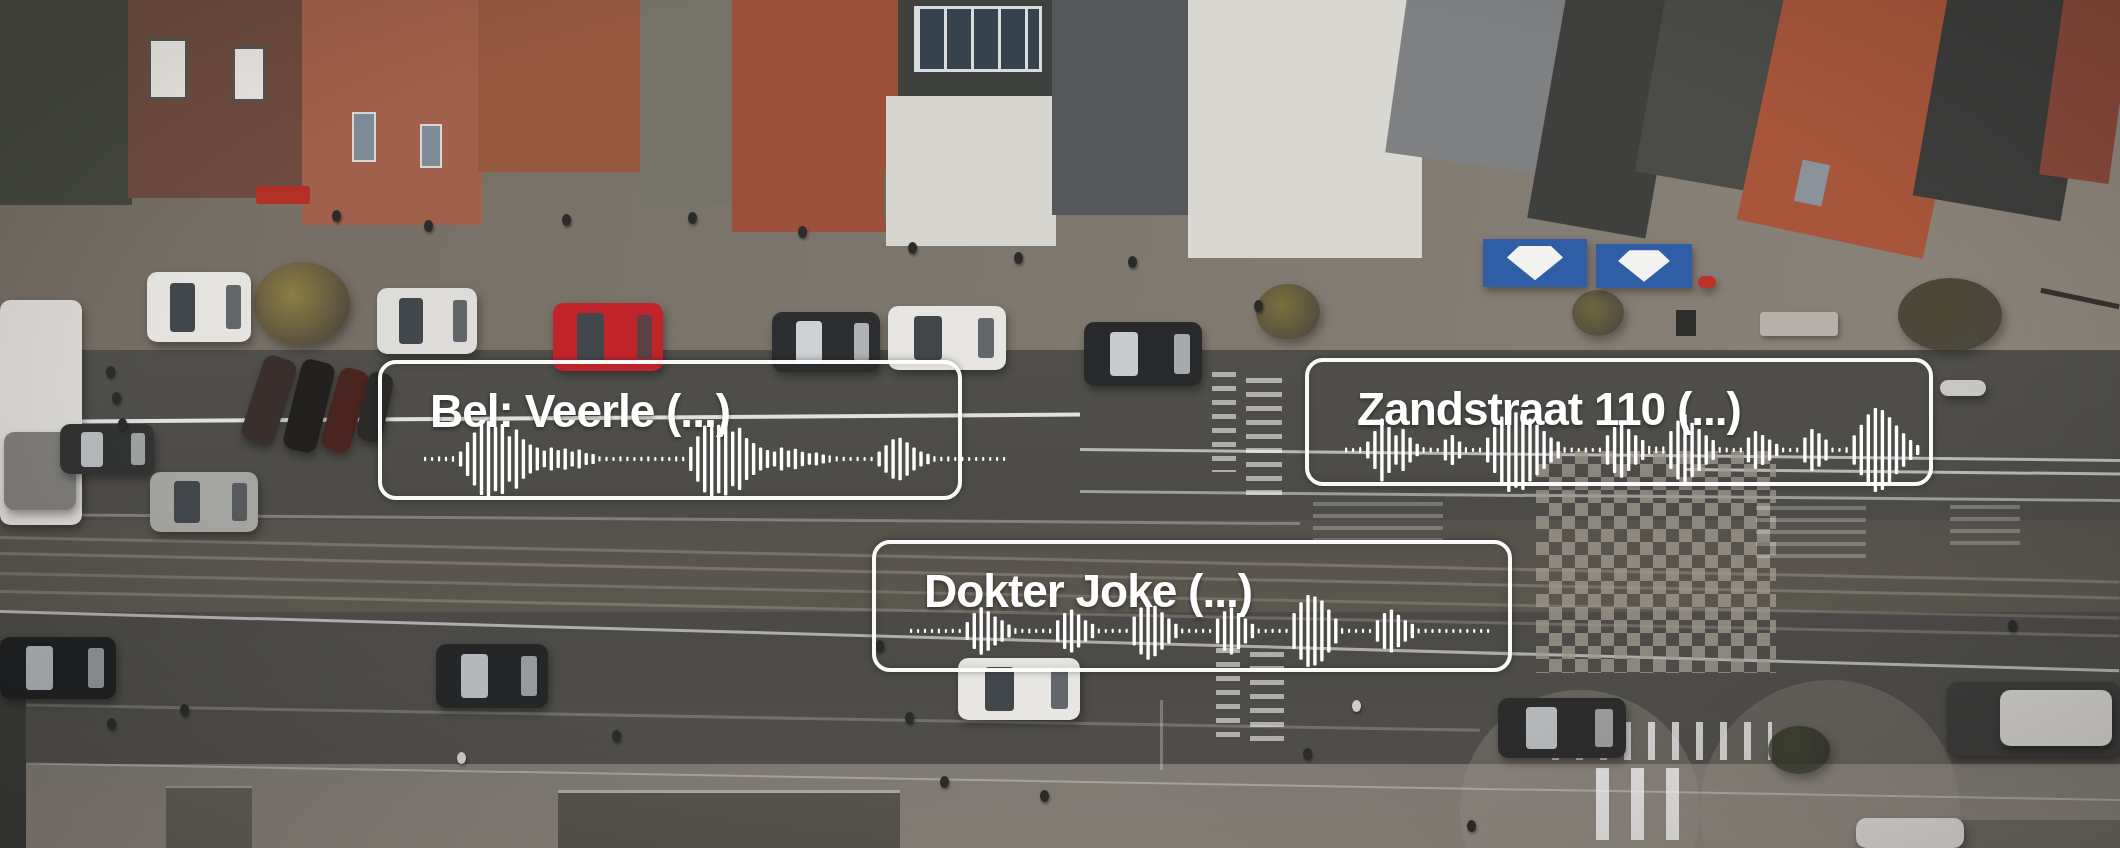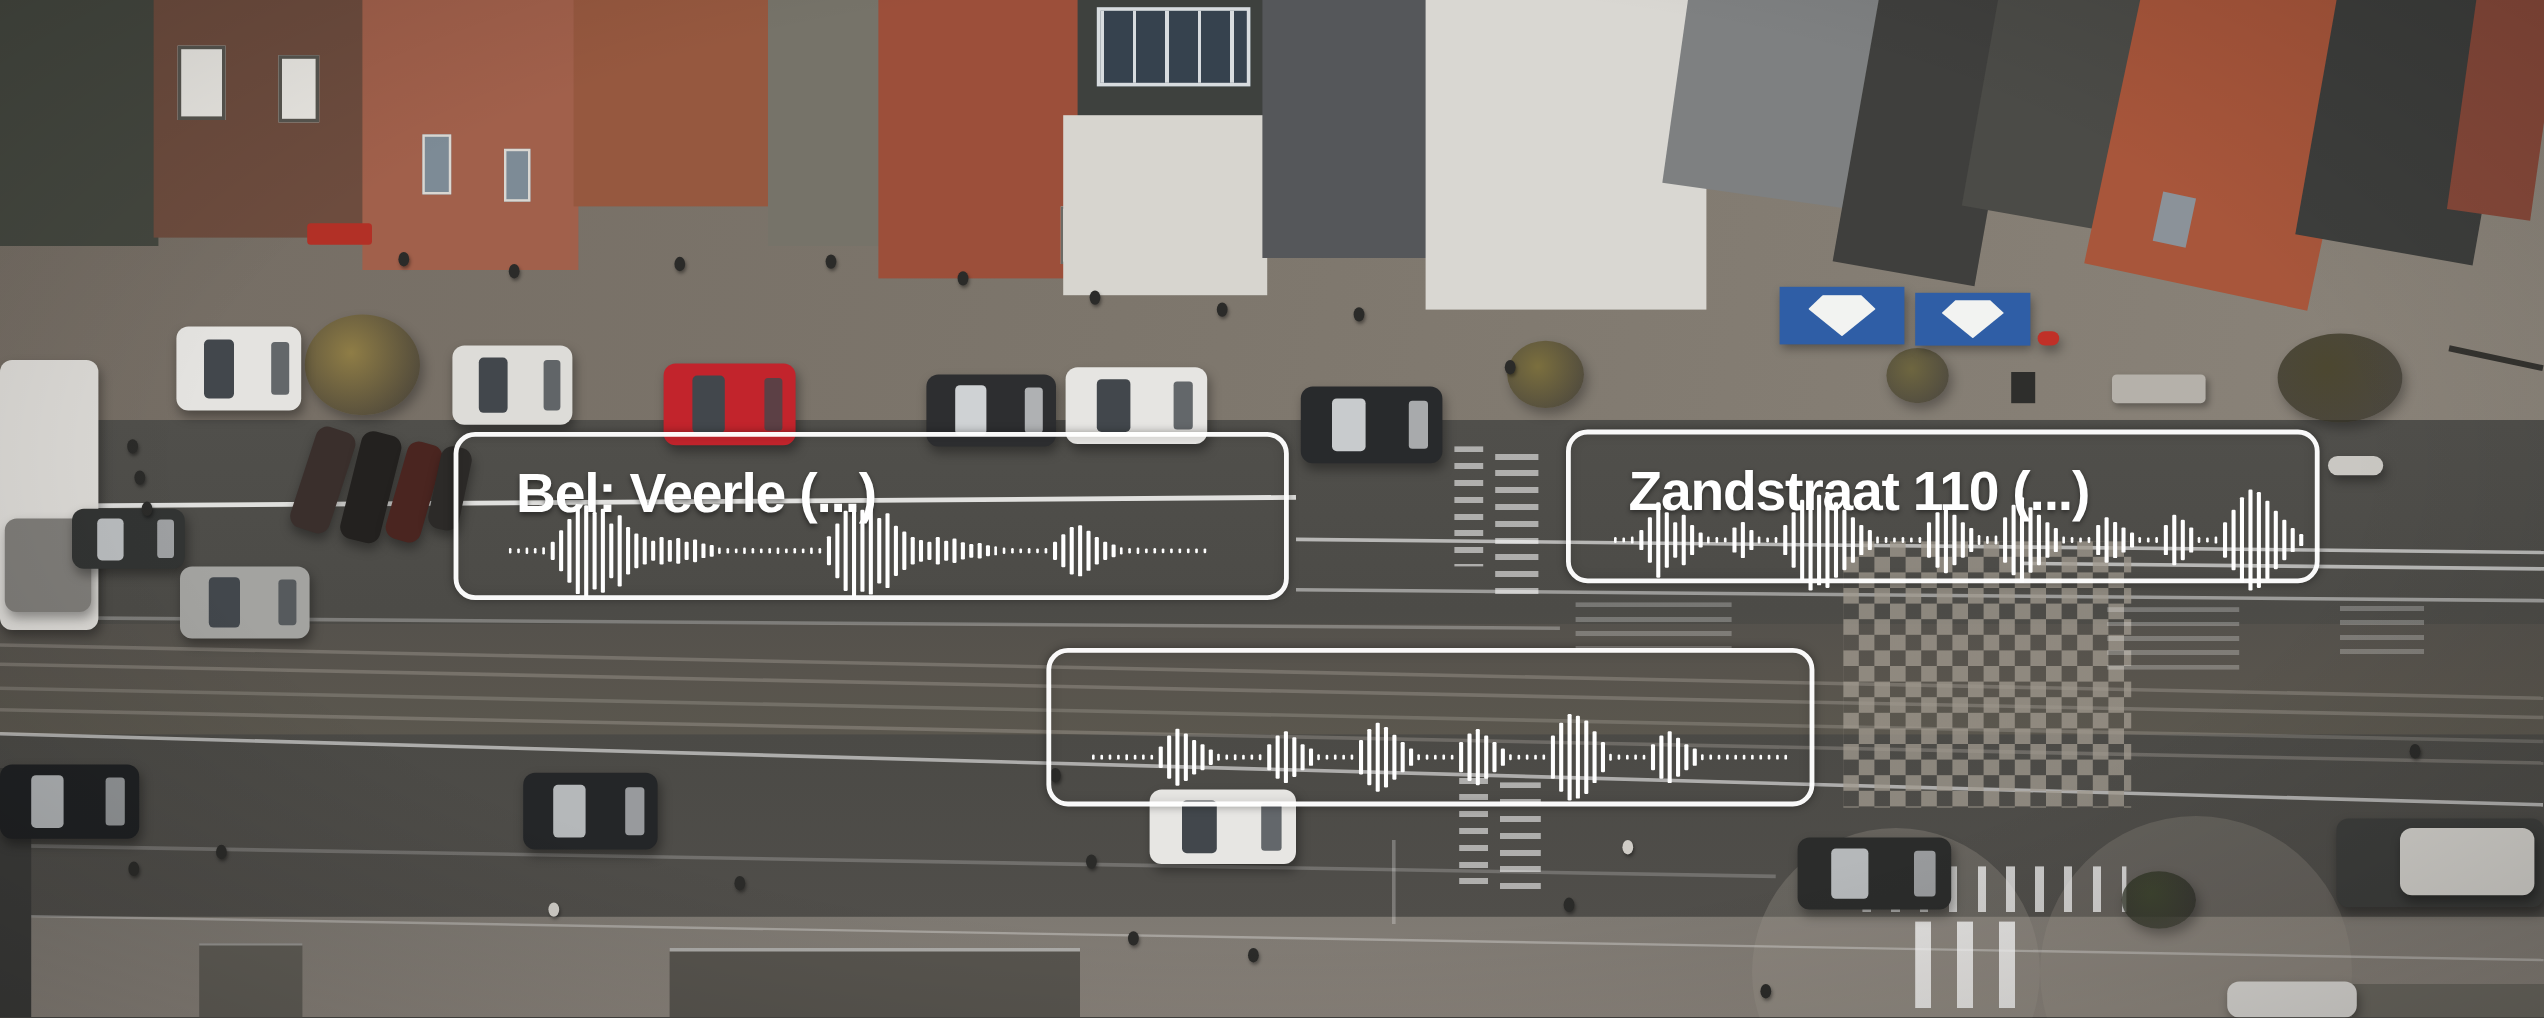--- a/index.html
+++ b/index.html
@@ -227,21 +227,21 @@
       <div class="ped" style="left: 612px; top: 730px;"></div>
       <div class="ped" style="left: 180px; top: 704px;"></div>
       <div class="ped" style="left: 107px; top: 718px;"></div>
       <div class="ped" style="left: 2008px; top: 620px;"></div>
       <div class="ped" style="left: 1467px; top: 820px;"></div>
       <div class="ped" style="left: 1303px; top: 748px;"></div>
       <div class="ped light" style="left: 457px; top: 752px;"></div>
       <div class="ped light" style="left: 1352px; top: 700px;"></div>
     </div>
 
-  <div class="callout" id="box0" style="left: 378px; top: 360px; width: 696px; height: 140px;">
+  <div class="callout" id="box0" style="left: 378px; top: 360px; width: 584px; height: 140px;">
     <div class="label">Bel: Veerle (...)</div>
     <svg viewBox="0 0 586 90" style="left: 42px; top: 50px; width: 586px; height: 90px;">
         <rect x="0.0" y="42.7" width="2.2" height="4.6" rx="1" fill="#ffffff"></rect>
         <rect x="7.0" y="43.0" width="2.2" height="4.0" rx="1" fill="#ffffff"></rect>
         <rect x="14.0" y="42.3" width="2.2" height="5.3" rx="1" fill="#ffffff"></rect>
         <rect x="20.9" y="42.7" width="2.2" height="4.6" rx="1" fill="#ffffff"></rect>
         <rect x="27.9" y="42.0" width="2.2" height="6.1" rx="1" fill="#ffffff"></rect>
         <rect x="34.9" y="37.4" width="3.4" height="15.2" rx="1" fill="#ffffff"></rect>
         <rect x="41.9" y="27.9" width="3.4" height="34.2" rx="1" fill="#ffffff"></rect>
         <rect x="48.8" y="18.4" width="3.4" height="53.2" rx="1" fill="#ffffff"></rect>
@@ -404,20 +404,21 @@
         <rect x="528.7" y="3.0" width="3.4" height="84.0" rx="1" fill="#ffffff"></rect>
         <rect x="535.7" y="5.1" width="3.4" height="79.8" rx="1" fill="#ffffff"></rect>
         <rect x="542.8" y="12.2" width="3.4" height="65.5" rx="1" fill="#ffffff"></rect>
         <rect x="549.8" y="20.6" width="3.4" height="48.7" rx="1" fill="#ffffff"></rect>
         <rect x="556.9" y="28.2" width="3.4" height="33.6" rx="1" fill="#ffffff"></rect>
         <rect x="563.9" y="34.9" width="3.4" height="20.2" rx="1" fill="#ffffff"></rect>
         <rect x="571.0" y="40.0" width="3.4" height="10.1" rx="1" fill="#ffffff"></rect>
       </svg>
   </div>
   <div class="callout" id="box2" style="left: 872px; top: 540px; width: 640px; height: 132px;">
+    <div class="label">Dokter Joke (...)</div>
     <svg viewBox="0 0 584 90" style="left: 34px; top: 42px; width: 584px; height: 90px;">
         <rect x="0.0" y="42.8" width="2.2" height="4.3" rx="1" fill="#ffffff"></rect>
         <rect x="7.0" y="43.0" width="2.2" height="4.0" rx="1" fill="#ffffff"></rect>
         <rect x="13.9" y="42.8" width="2.2" height="4.3" rx="1" fill="#ffffff"></rect>
         <rect x="20.9" y="43.0" width="2.2" height="4.0" rx="1" fill="#ffffff"></rect>
         <rect x="27.8" y="42.5" width="2.2" height="5.0" rx="1" fill="#ffffff"></rect>
         <rect x="34.8" y="43.0" width="2.2" height="4.0" rx="1" fill="#ffffff"></rect>
         <rect x="41.7" y="42.8" width="2.2" height="4.3" rx="1" fill="#ffffff"></rect>
         <rect x="48.7" y="43.0" width="2.2" height="4.0" rx="1" fill="#ffffff"></rect>
         <rect x="55.6" y="36.0" width="3.4" height="18.0" rx="1" fill="#ffffff"></rect>

